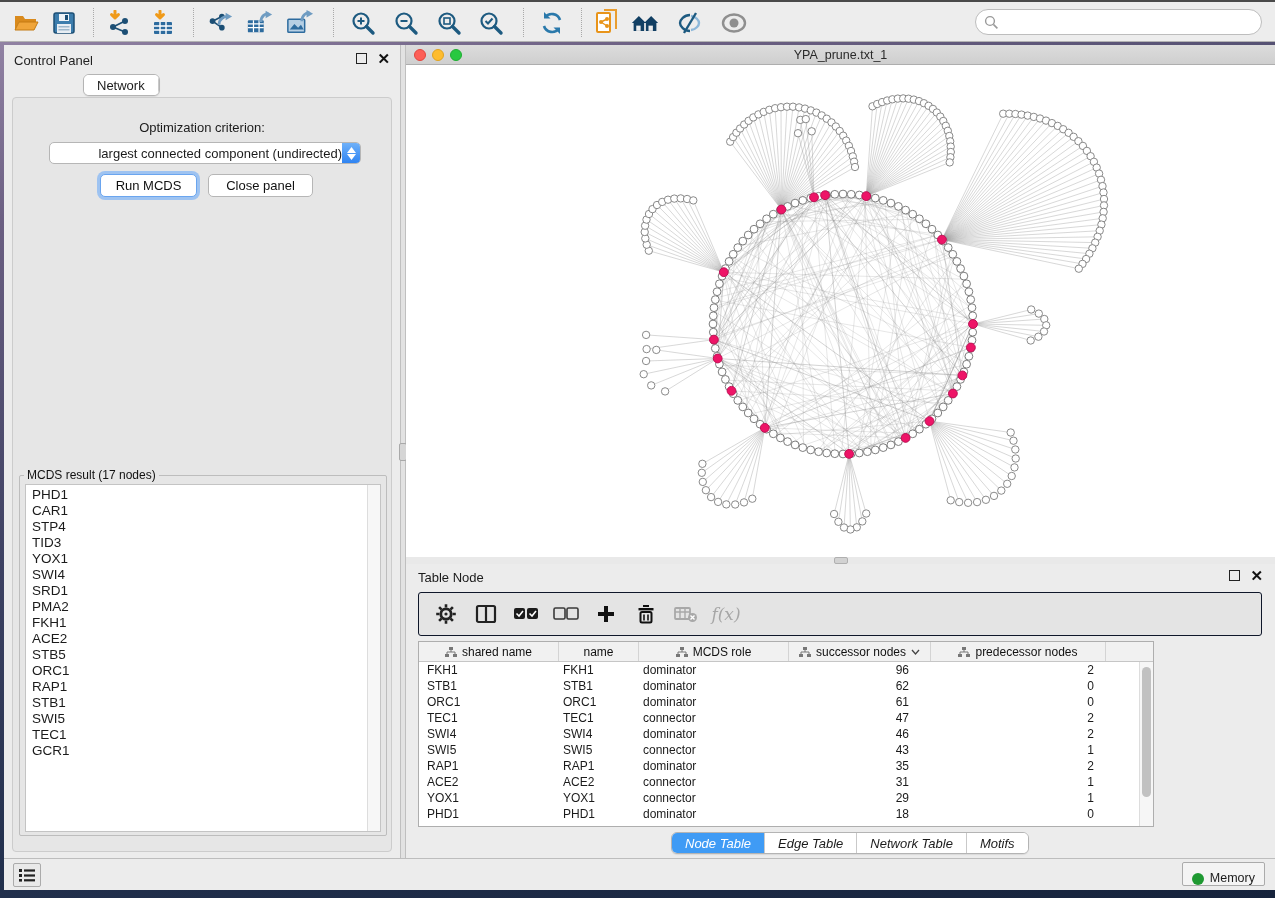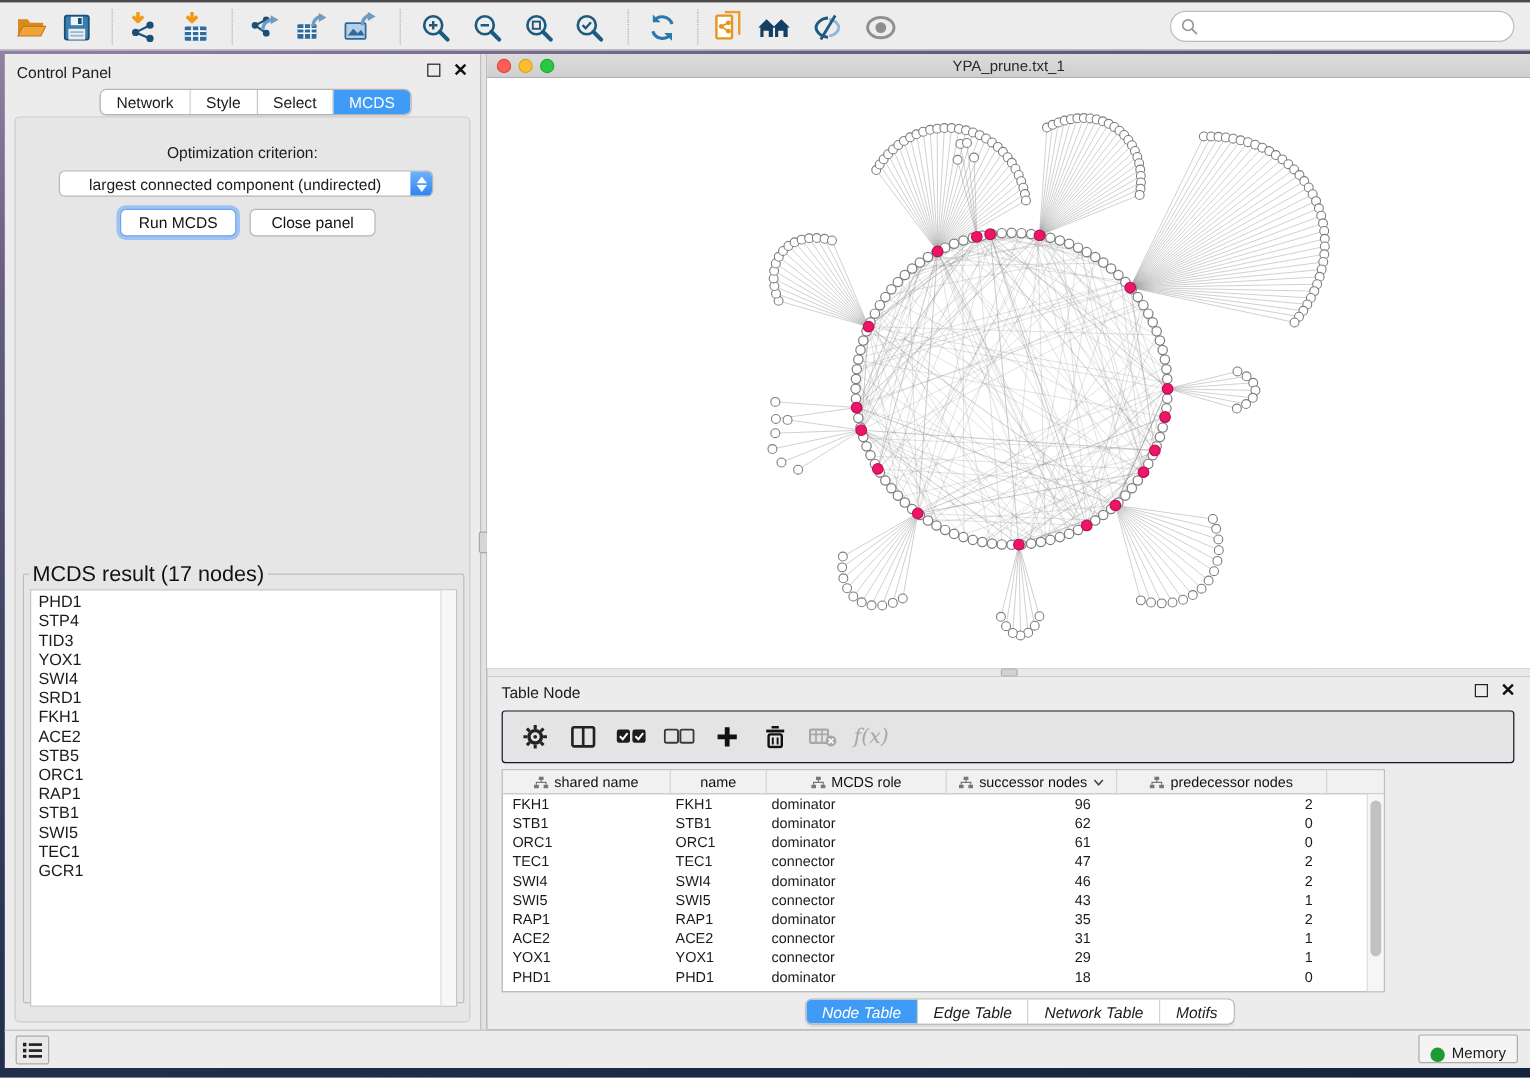--- a/index.html
+++ b/index.html
@@ -22,32 +22,32 @@
   #ctrlpanel { left:4px; top:45px; width:396px; height:815px; background:#ececec; }
   #cp-title { position:absolute; left:10px; top:8px; font-size:13px; color:#222; }
   .winbtns { position:absolute; display:flex; gap:10px; align-items:center; }
   #cp-winbtns { right:10px; top:8px; }
   .floatbox { width:11px; height:11px; border:1.5px solid #222; background:transparent; }
   .closex { font-size:15px; font-weight:bold; color:#111; line-height:11px; }
   .segbar { position:absolute; display:flex; background:#fff; border:1px solid #b4b4b4; border-radius:6px; overflow:hidden; height:22px; box-shadow:0 1px 1px rgba(0,0,0,.08); }
   .seg { padding:3px 13px; font-size:13px; border-right:1px solid #c9c9c9; background:#fff; display:flex; align-items:center; }
   .seg:last-child { border-right:none; }
   .seg.active { background:#3f9bf5; color:#fff; }
-  #cp-tabs { left:79px; top:29px; }
+  #cp-tabs { left:79px; top:29px;flex-direction:column; }
   #cp-content { position:absolute; left:8px; top:52px; width:380px; height:755px; background:#e6e6e6; border:1px solid #cccccc; border-radius:4px; }
   #opt-label { position:absolute; left:0; top:22px; width:100%; text-align:center; font-size:13px; }
   #dropdown { position:absolute; left:36px; top:44px; width:312px; height:22px; background:#fff; border:1px solid #b6b6b6; border-radius:5px; display:flex; align-items:center; }
-  #dropdown .ddtext { flex:1; text-align:center; font-size:13px; }
+  #dropdown .ddtext { flex:1; text-align:right; font-size:13px; }
   #dd-step { width:18px; height:20px; background:linear-gradient(#6fb1f9,#2f84f2); border-radius:0 4px 4px 0; display:flex; flex-direction:column; align-items:center; justify-content:center; gap:1px; }
   #dd-step svg { display:block; }
   .macbtn { position:absolute; height:23px; background:#fff; border:1px solid #b6b6b6; border-radius:5px; font-size:13px; font-family:"Liberation Sans",sans-serif; color:#111; display:flex; align-items:center; justify-content:center; }
   #run-btn { left:87px; top:76px; width:97px; border-color:#6aa5ef; box-shadow:0 0 0 3px rgba(120,176,248,.65); }
   #close-btn { left:195px; top:76px; width:105px; }
   #mcds-fieldset { position:absolute; left:6px; top:370px; width:368px; height:368px; border:1px solid #bdbdbd; border-radius:2px; background:#e6e6e6; }
-  #mcds-fieldset legend { font-size:18px; padding:0 3px; margin-left:4px; color:#111; }
+  #mcds-fieldset legend { font-size:12px; padding:0 3px; margin-left:4px; color:#111; }
   #mcds-listwrap { position:absolute; left:5px; top:2px; width:356px; height:348px; background:#fff; border:1px solid #c4c4c4; overflow:hidden; }
   #mcds-list { position:absolute; left:0; top:0; right:13px; bottom:0; padding:2px 0 0 6px; }
   .mcds-item { font-size:13.5px; line-height:16px; }
   #mcds-scroll { position:absolute; right:0; top:0; width:13px; height:100%; background:#f7f7f7; border-left:1px solid #ddd; }
 
   
   #vsplit { left:400px; top:45px; width:6px; height:815px; background:#e2e2e2; border-left:1px solid #bfbfbf; border-right:1px solid #bfbfbf; }
   #vsplit-handle { position:absolute; left:-2px; top:398px; width:8px; height:18px; background:#d6d6d6; border:1px solid #a9a9a9; border-radius:2px; }
 
   
@@ -260,25 +260,27 @@
           </svg>
       </div>
     </div>
     <div id="run-btn" class="macbtn">Run MCDS</div>
     <div id="close-btn" class="macbtn">Close panel</div>
     <fieldset id="mcds-fieldset">
       <legend>MCDS result (17 nodes)</legend>
       <div id="mcds-listwrap">
         <div id="mcds-list">
             <div class="mcds-item">PHD1</div>
+            <div class="mcds-item">CAR1</div>
             <div class="mcds-item">STP4</div>
             <div class="mcds-item">TID3</div>
             <div class="mcds-item">YOX1</div>
             <div class="mcds-item">SWI4</div>
             <div class="mcds-item">SRD1</div>
+            <div class="mcds-item">PMA2</div>
             <div class="mcds-item">FKH1</div>
             <div class="mcds-item">ACE2</div>
             <div class="mcds-item">STB5</div>
             <div class="mcds-item">ORC1</div>
             <div class="mcds-item">RAP1</div>
             <div class="mcds-item">STB1</div>
             <div class="mcds-item">SWI5</div>
             <div class="mcds-item">TEC1</div>
             <div class="mcds-item">GCR1</div>
           </div>

